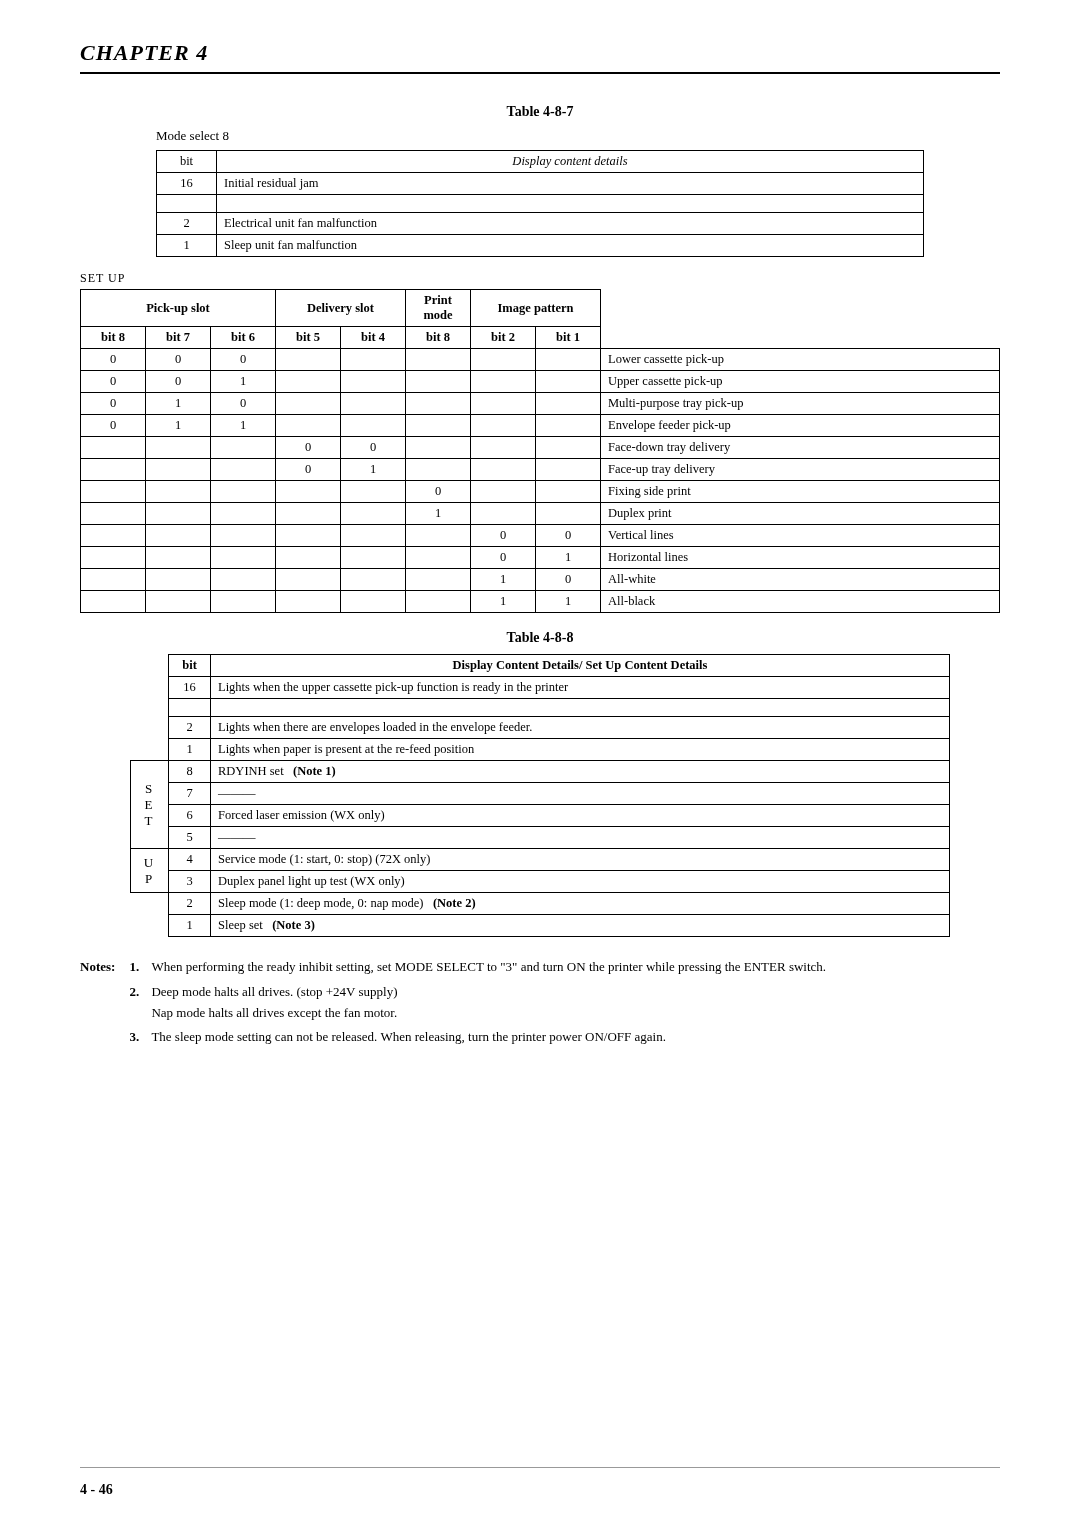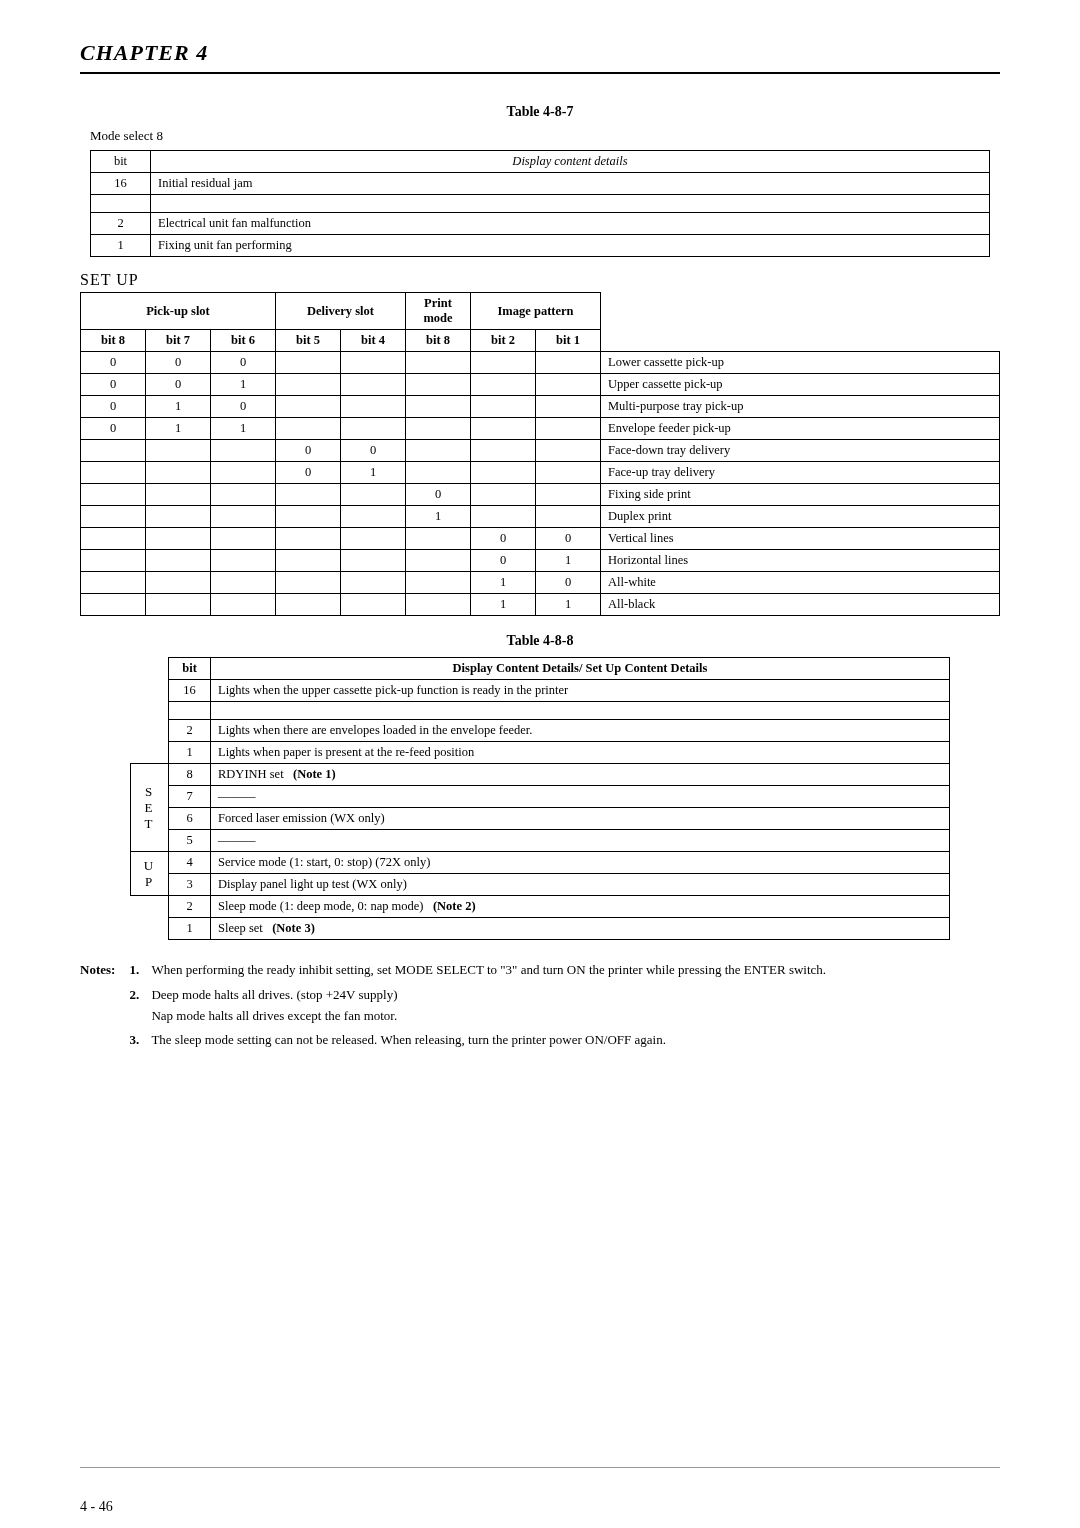--- a/index.html
+++ b/index.html
@@ -38,21 +38,21 @@
     table {
       border-collapse: collapse;
       font-size: 12.5px;
     }
     td, th {
       border: 1px solid #000;
       padding: 3px 7px;
       vertical-align: middle;
     }
     .table-487 {
-      width: 900px;
+      width: 768px;
       margin: 0 auto 28px auto;
     }
     .table-487 table {
       width: 100%;
     }
     .table-487 td:first-child {
       width: 60px;
       text-align: center;
     }
     .table-setup {
@@ -87,43 +87,43 @@
       display: flex;
       gap: 8px;
       margin-bottom: 4px;
     }
     .note-num {
       font-weight: bold;
       min-width: 14px;
     }
     .page-footer {
       position: absolute;
-      bottom: 13px;
+      bottom: 30px;
       left: 80px;
-      font-weight: normal;
+      font-weight: bold;
       font-size: 14px;
     }
     .footer-line {
       border-top: 1px solid #999;
       position: absolute;
       bottom: 60px;
       left: 80px;
       right: 80px;
     }
     .bold-note {
       font-weight: bold;
     }
     .section-gap {
       margin-bottom: 14px;
     }
     .mode-select-label {
       margin-bottom: 6px;
     }
     .set-label {
-      font-size: 16px;
+      font-size: 12px;
       letter-spacing: 1px;
       margin-bottom: 3px;
     }
     .empty-row td { height: 18px; }
   </style>
 </head>
 <body>
 
 <div class="page">
 
@@ -153,21 +153,21 @@
         <tr class="empty-row">
           <td style="border-top:1px dashed #aaa;"></td>
           <td style="border-top:1px dashed #aaa;"></td>
         </tr>
         <tr>
           <td style="text-align:center;">2</td>
           <td>Electrical unit fan malfunction</td>
         </tr>
         <tr>
           <td style="text-align:center;">1</td>
-          <td>Fixing unit fan performing</td>
+          <td>Sleep unit fan malfunction</td>
         </tr>
       </tbody>
     </table>
   </div>
 
   <div class="table-setup section-gap">
     <div class="set-label">SET UP</div>
     <table style="width:100%;">
       <colgroup>
         <col style="width:65px">
@@ -392,21 +392,21 @@
           <td>———</td>
         </tr>
 
         <tr>
           <td rowspan="2" style="text-align:center;vertical-align:middle;border:1px solid #000;font-size:13px;letter-spacing:2px;padding:4px 2px;">U<br>P</td>
           <td style="text-align:center;">4</td>
           <td>Service mode (1: start, 0: stop) (72X only)</td>
         </tr>
         <tr>
           <td style="text-align:center;">3</td>
-          <td>Display panel light up test (WX only)</td>
+          <td>Duplex panel light up test (WX only)</td>
         </tr>
         <tr>
           <td style="border:none;"></td>
           <td style="text-align:center;">2</td>
           <td>Sleep mode (1: deep mode, 0: nap mode) &nbsp;&nbsp;<strong>(Note 2)</strong></td>
         </tr>
         <tr>
           <td style="border:none;"></td>
           <td style="text-align:center;">1</td>
           <td>Sleep set &nbsp;&nbsp;<strong>(Note 3)</strong></td>

